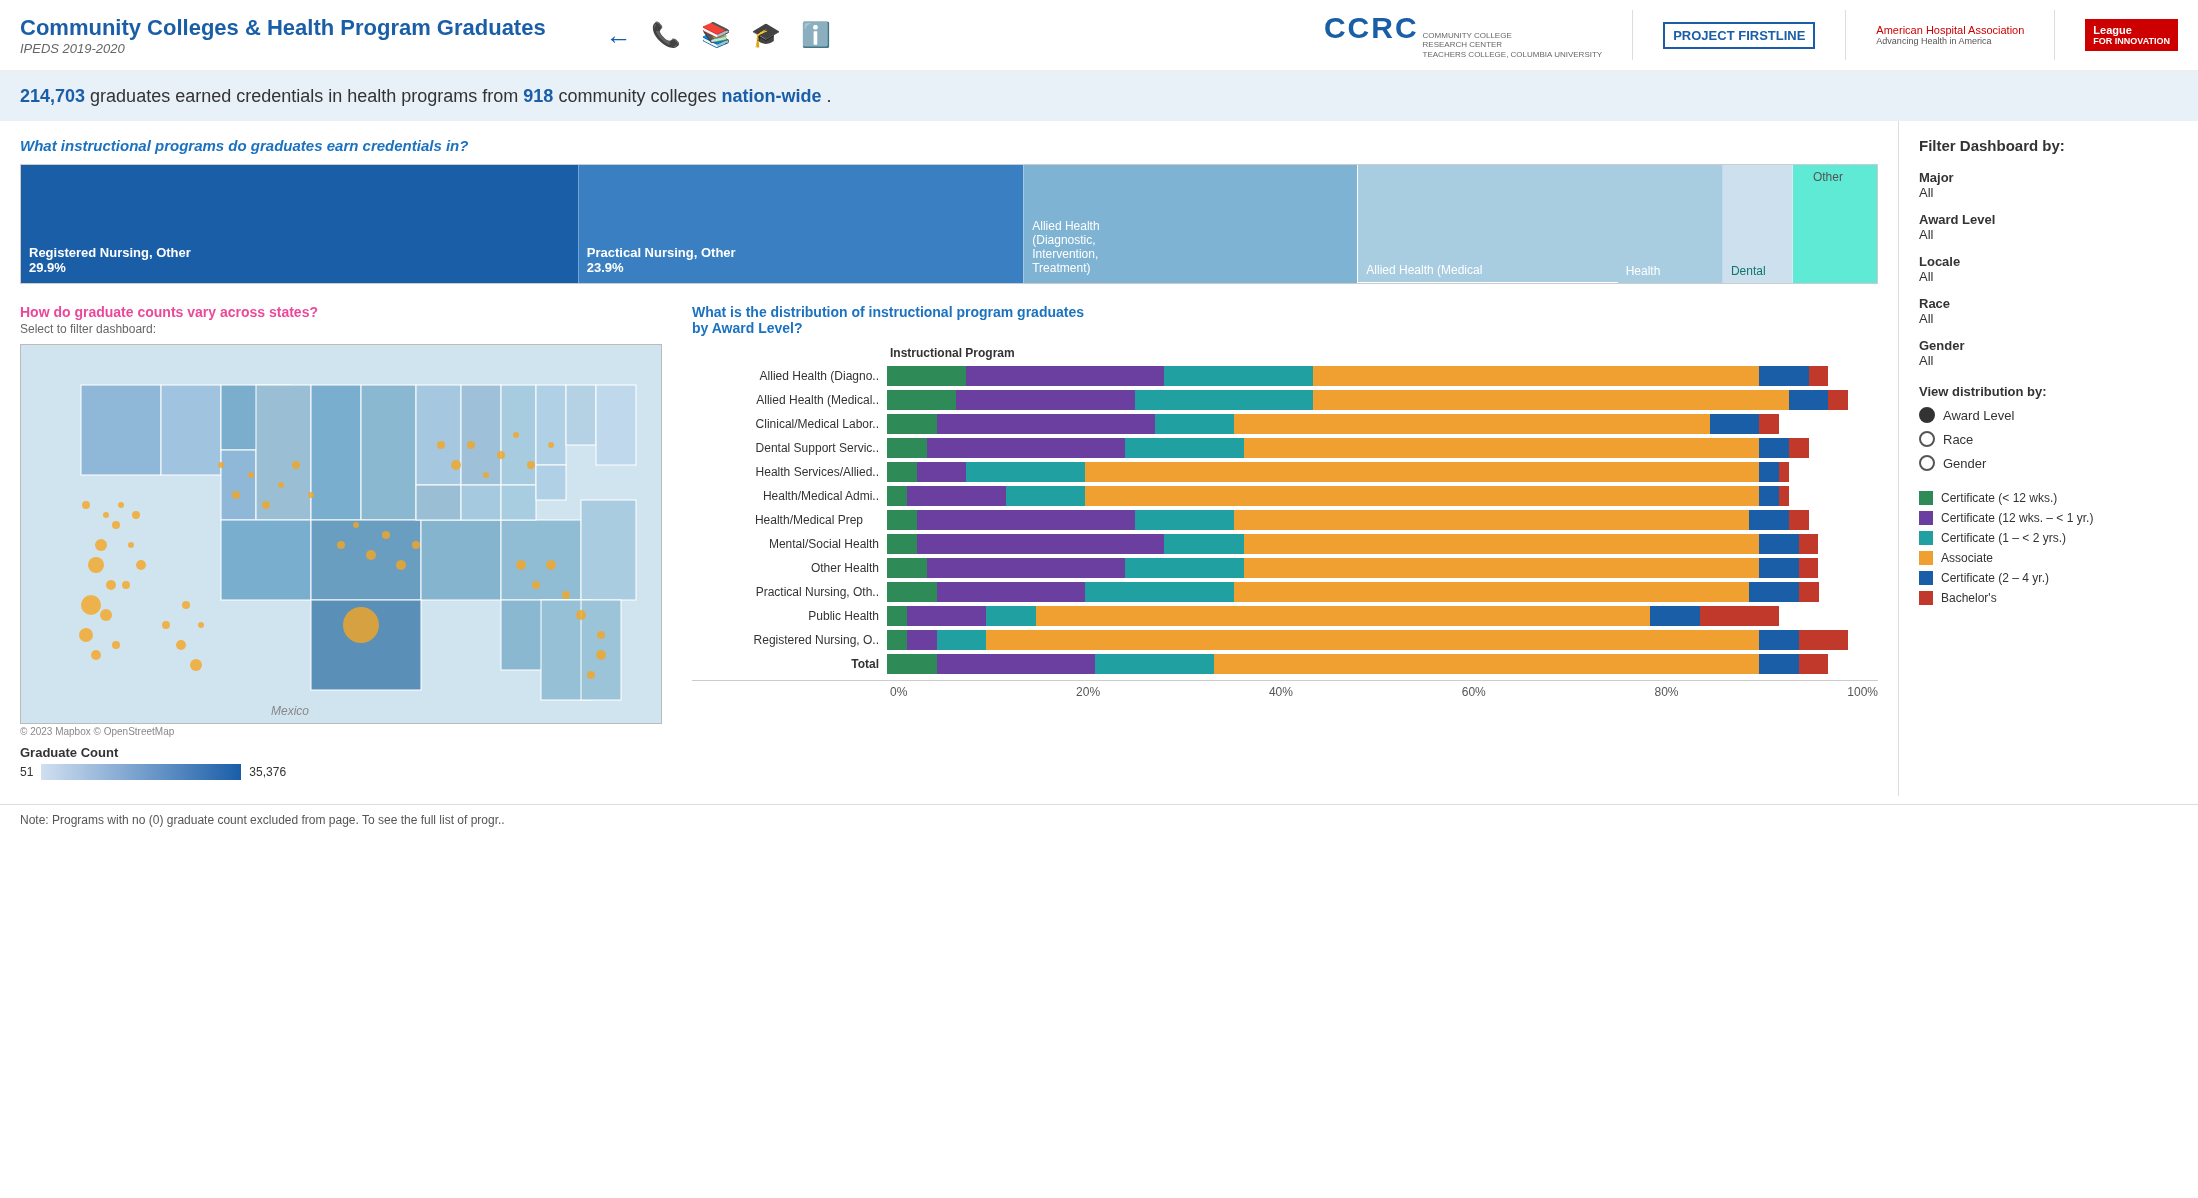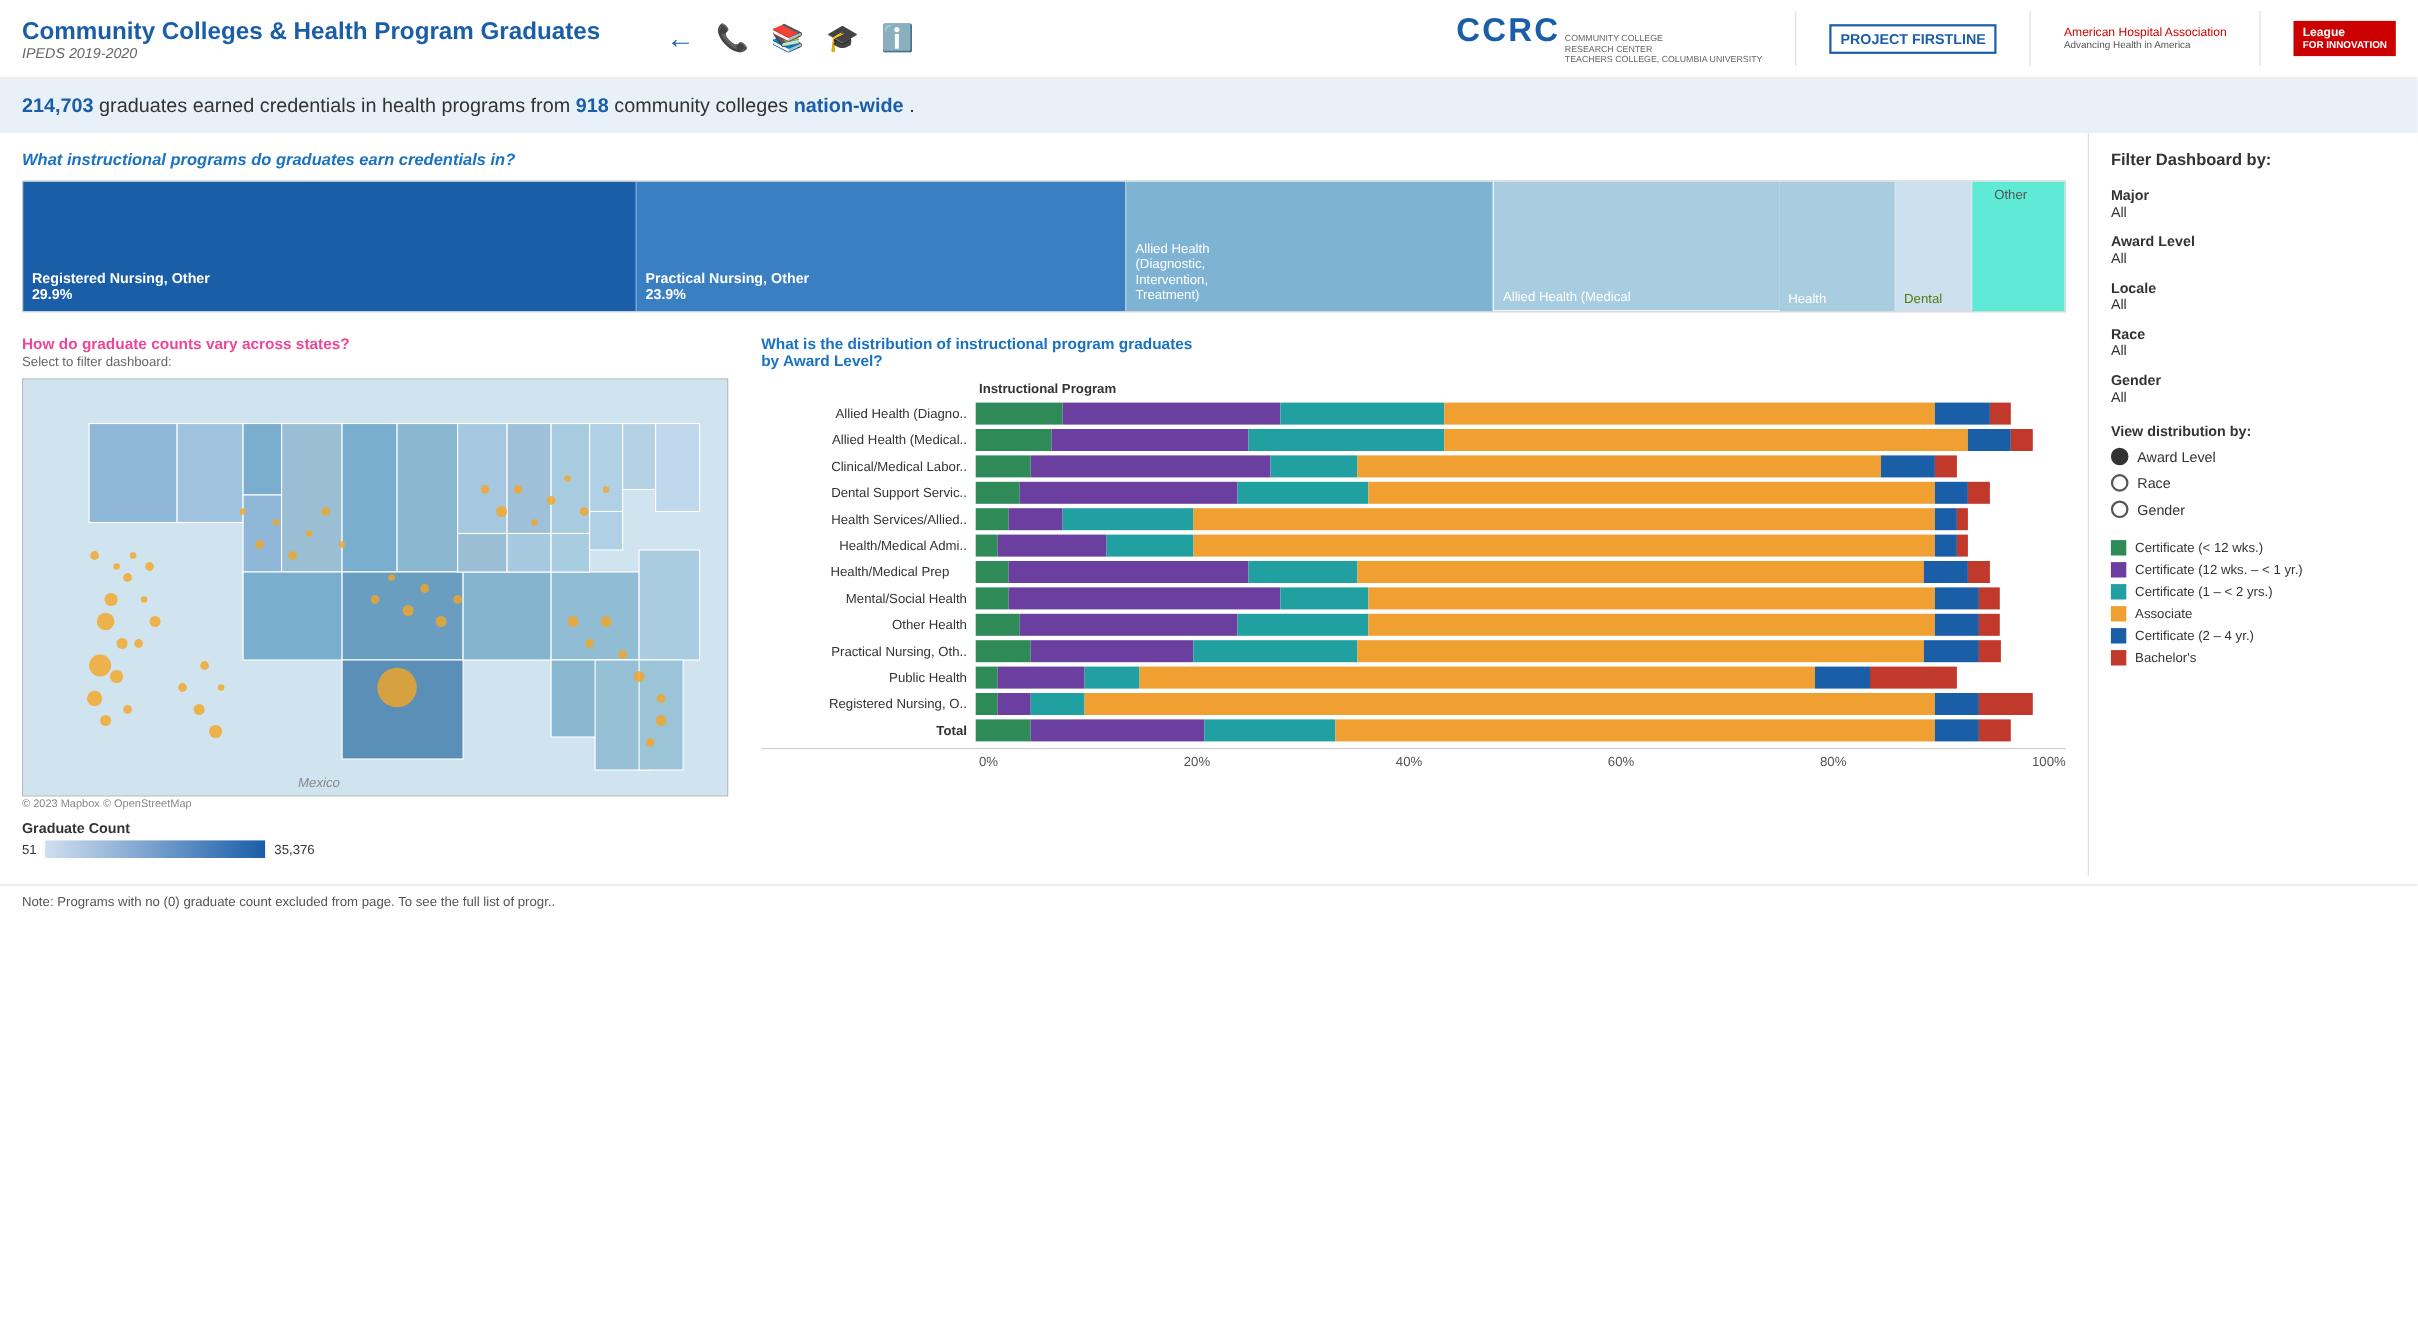--- a/index.html
+++ b/index.html
@@ -92,21 +92,21 @@
       <div style="flex:1; display:flex; flex-direction:row; border-left:1px solid rgba(255,255,255,0.3);">
         <div style="display:flex; flex:1; border-bottom:1px solid rgba(255,255,255,0.3);">
           <div style="flex:3; background:#a8cce0; display:flex; align-items:flex-end; padding:5px 8px; font-size:12px; color:#fff;">
             <span>Allied Health (Medical</span>
           </div>
         </div>
         <div style="display:flex; flex:1;">
           <div style="flex:2; background:#a8cce0; display:flex; align-items:flex-end; padding:5px 8px; font-size:12px; color:#fff; border-right:1px solid rgba(255,255,255,0.3);">
             <span>Health</span>
           </div>
-          <div style="flex:1.2; background:#cde0ee; display:flex; align-items:flex-end; padding:5px 8px; font-size:12px; color:#4d7c0f; border-right:1px solid rgba(255,255,255,0.3);">
+          <div style="flex:1.2; background:#cde0ee; display:flex; align-items:flex-end; padding:5px 8px; font-size:12px; color:#0f766e; border-right:1px solid rgba(255,255,255,0.3);">
             <span>Dental</span>
           </div>
           <div style="flex:1; background:#5eead4; display:flex; padding:5px 20px; font-size:12px; color:#555;">
             <span>Other</span>
           </div>
         </div>
       </div>
     </div>
 
     <div style="display:flex; gap:30px;">

